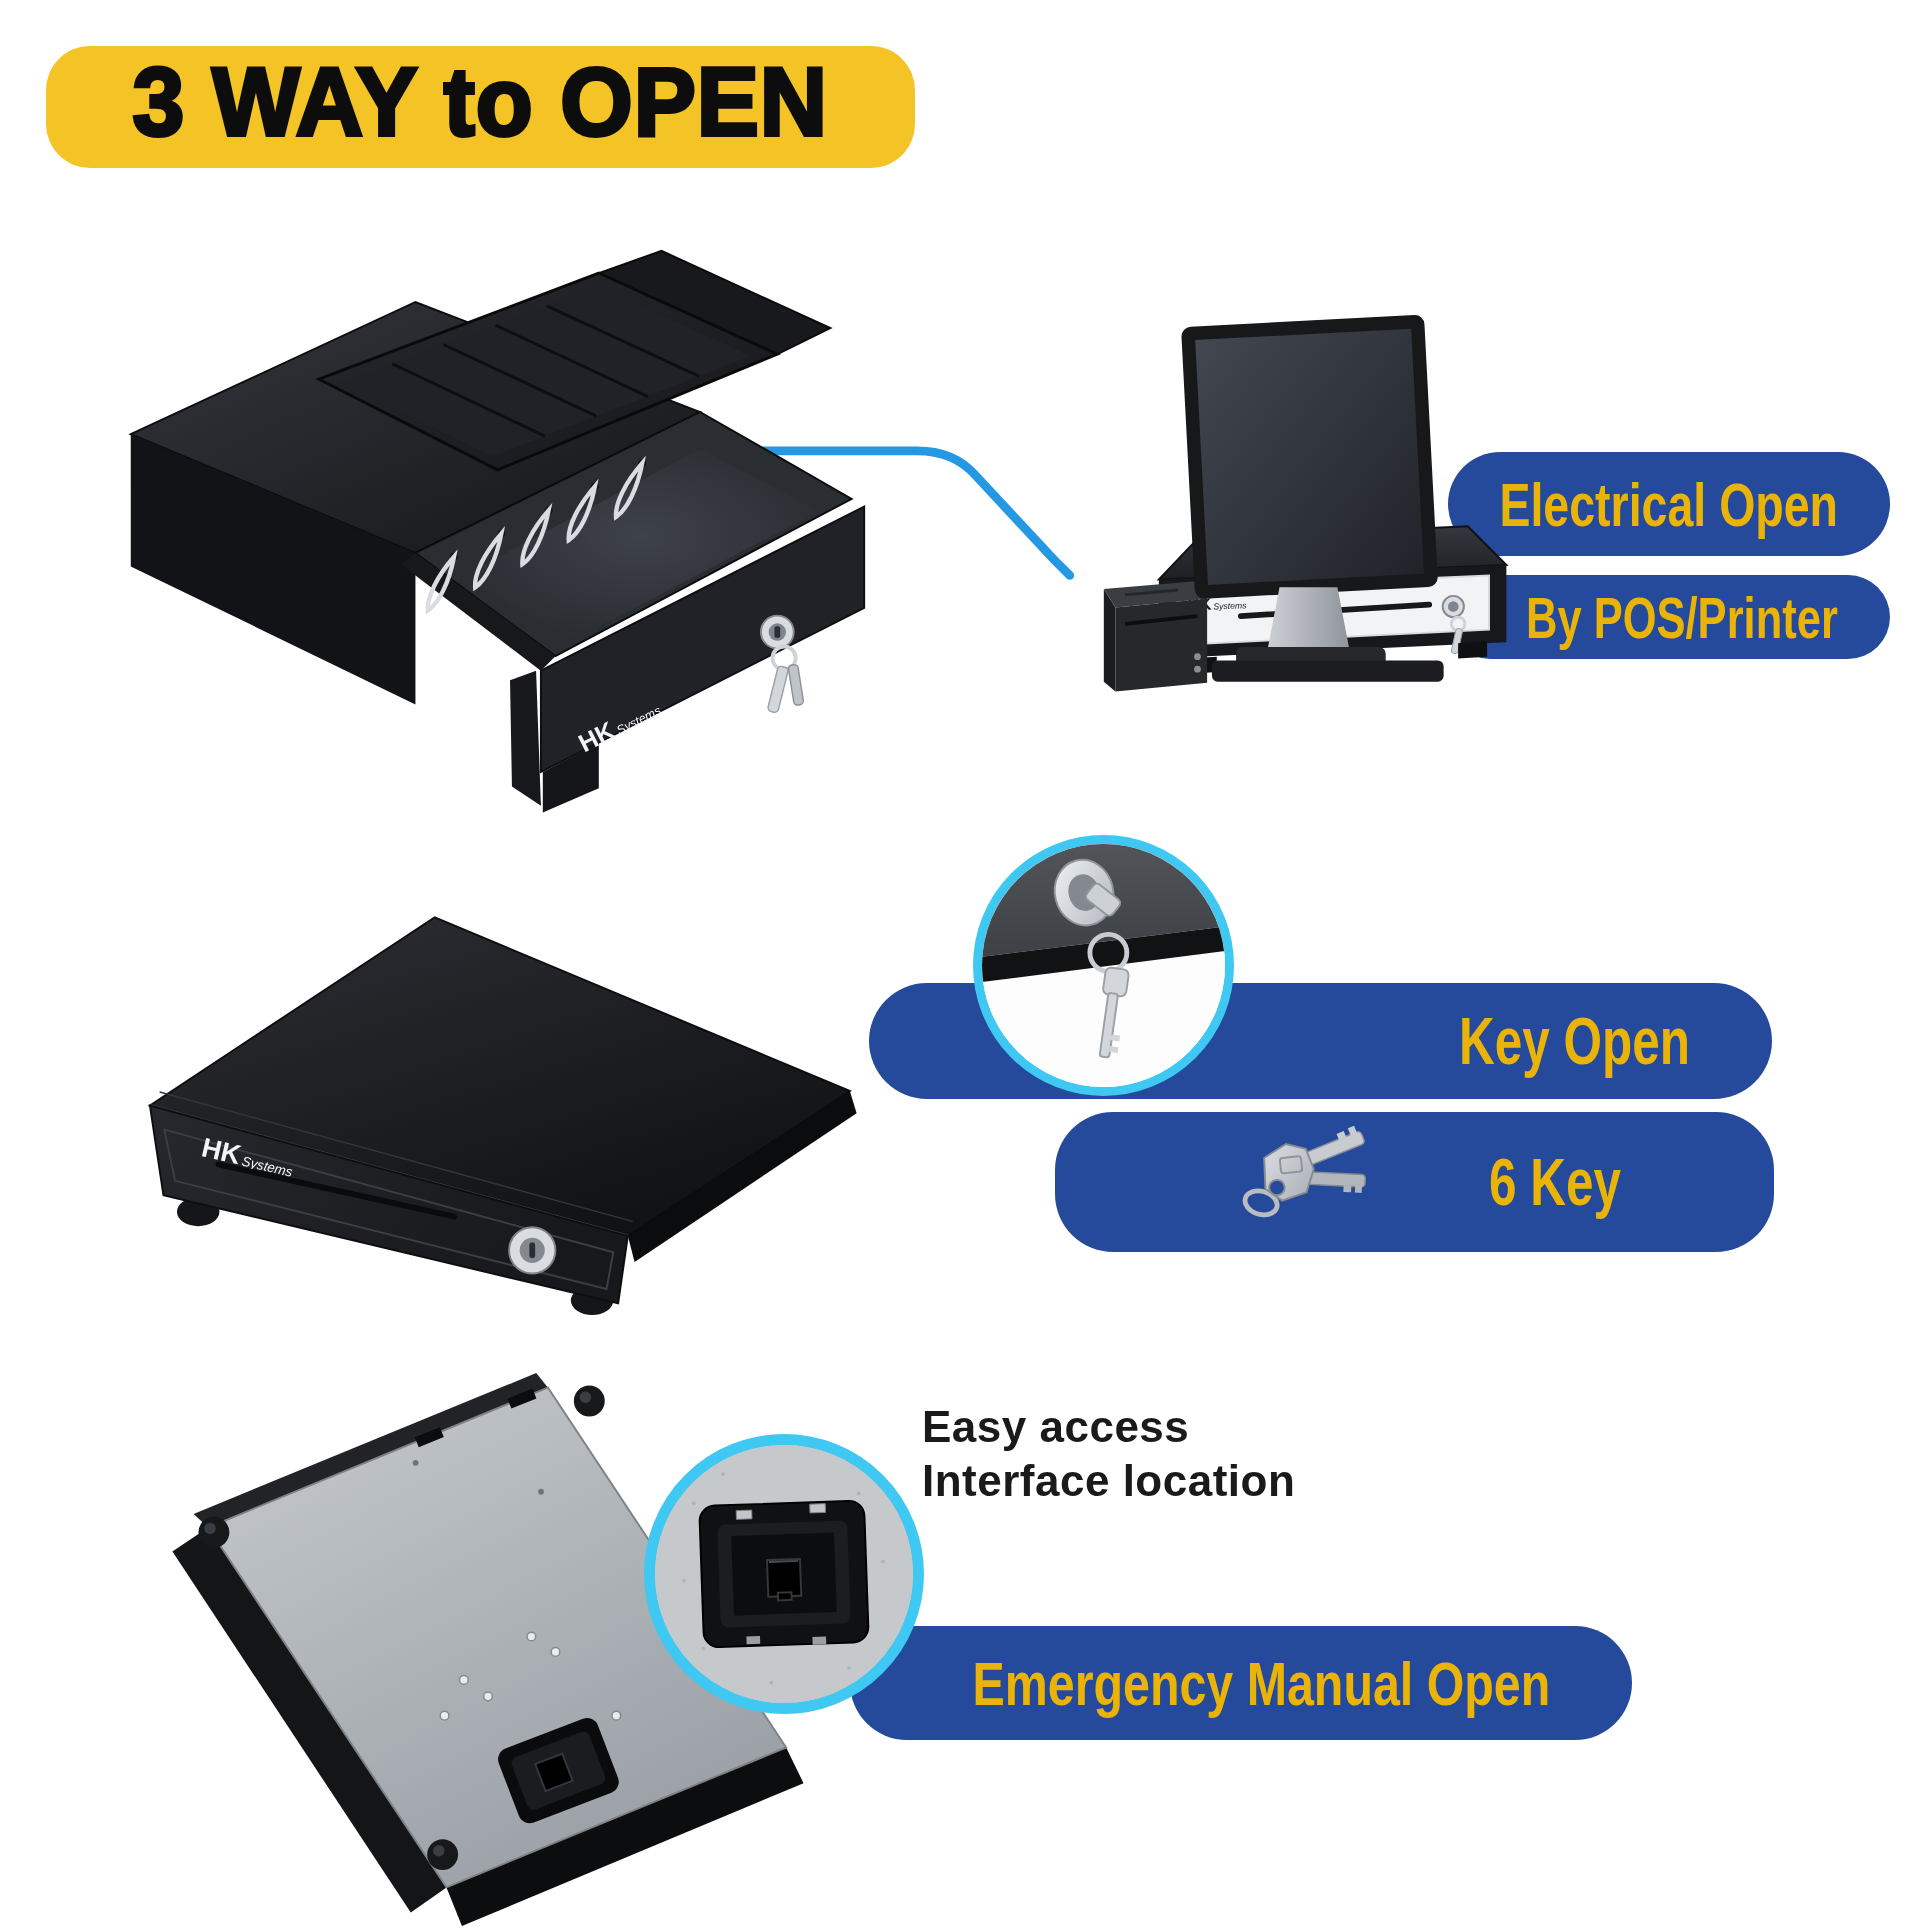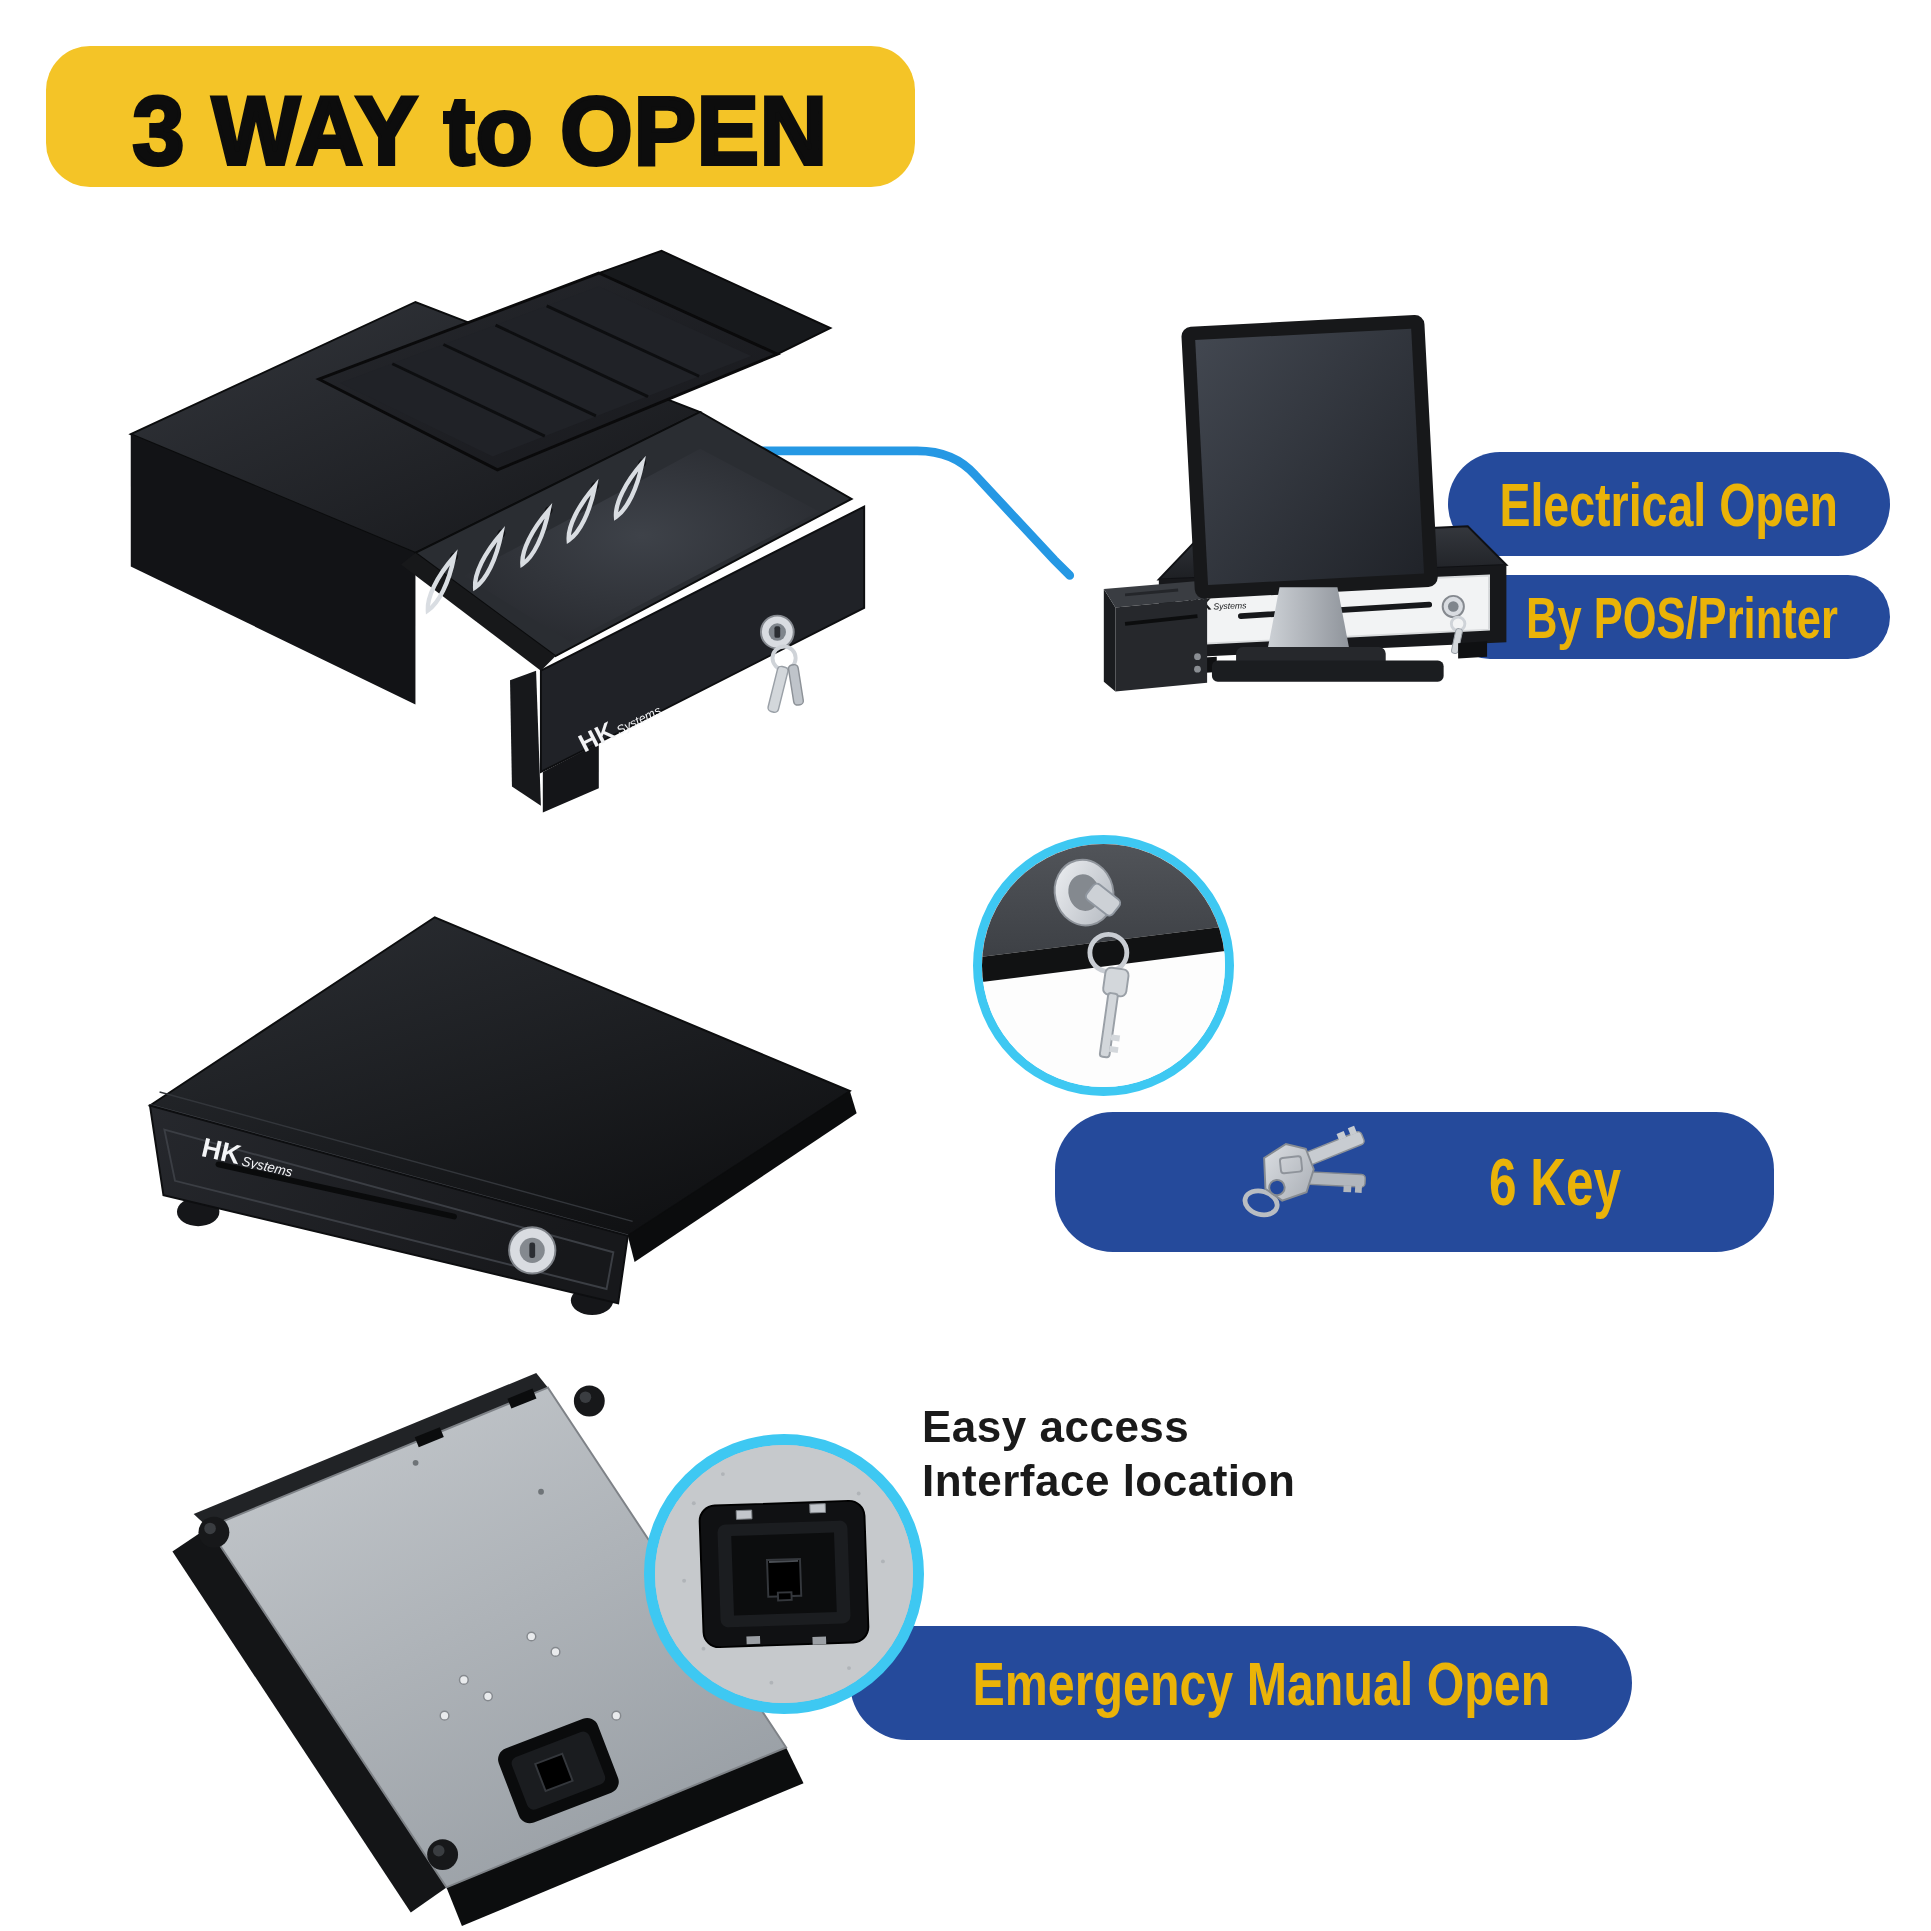--- a/index.html
+++ b/index.html
@@ -7,23 +7,23 @@
     --pill-blue:#254A9B;
     --accent-cyan:#3EC8F2;
     --cable-blue:#2598E4;
   }
   html,body{margin:0;padding:0;background:#ffffff;}
   .canvas{
     position:relative;width:1931px;height:1931px;background:#ffffff;overflow:hidden;
     font-family:"Liberation Sans", sans-serif;
   }
   .banner{
-    position:absolute;left:46px;top:46px;width:869px;height:141px;
+    position:absolute;left:46px;top:46px;width:869px;height:122px;
     background:var(--banner-yellow);border-radius:44px;
-    display:flex;align-items:flex-end;justify-content:center;
+    display:flex;align-items:flex-start;justify-content:center;
   }
   .banner span{
     font-size:97px;font-weight:bold;color:#0d0d0d;white-space:nowrap;
     -webkit-text-stroke:3.9px #0d0d0d;letter-spacing:1px;
     transform:scaleX(0.96);transform-origin:center;
   }
   .pill{
     position:absolute;background:var(--pill-blue);color:#eab308;
     display:flex;align-items:center;
   }
@@ -215,20 +215,23 @@
       </text>
       <line x1="131" y1="281" x2="375" y2="335" stroke="#0a0b0c" stroke-width="6" stroke-linecap="round"></line>
       <g>
         <circle cx="456" cy="370" r="24" fill="#d9dce1" stroke="#7e8288" stroke-width="2"></circle>
         <circle cx="456" cy="370" r="13" fill="#84898f"></circle>
         <rect x="453" y="362" width="6" height="16" rx="2.5" fill="#2b2e33"></rect>
       </g>
     </svg>
   </div>
 
+  <div class="pill" id="pill-keyopen">
+    <span class="t">Key Open</span>
+  </div>
   <div class="pill" id="pill-6key">
     <svg class="keys" viewBox="0 0 165 110">
       <defs>
         <linearGradient id="keys-head" x1="0" y1="0" x2="1" y2="1">
           <stop offset="0" stop-color="#dcdfe3"></stop>
             <stop offset="1" stop-color="#a9aeb5"></stop>
         </linearGradient>
       </defs>
       <g transform="rotate(-6 80 55)">
         <ellipse cx="30" cy="84" rx="17" ry="12" transform="rotate(22 30 84)" fill="none" stroke="#b9bdc2" stroke-width="5"></ellipse>

